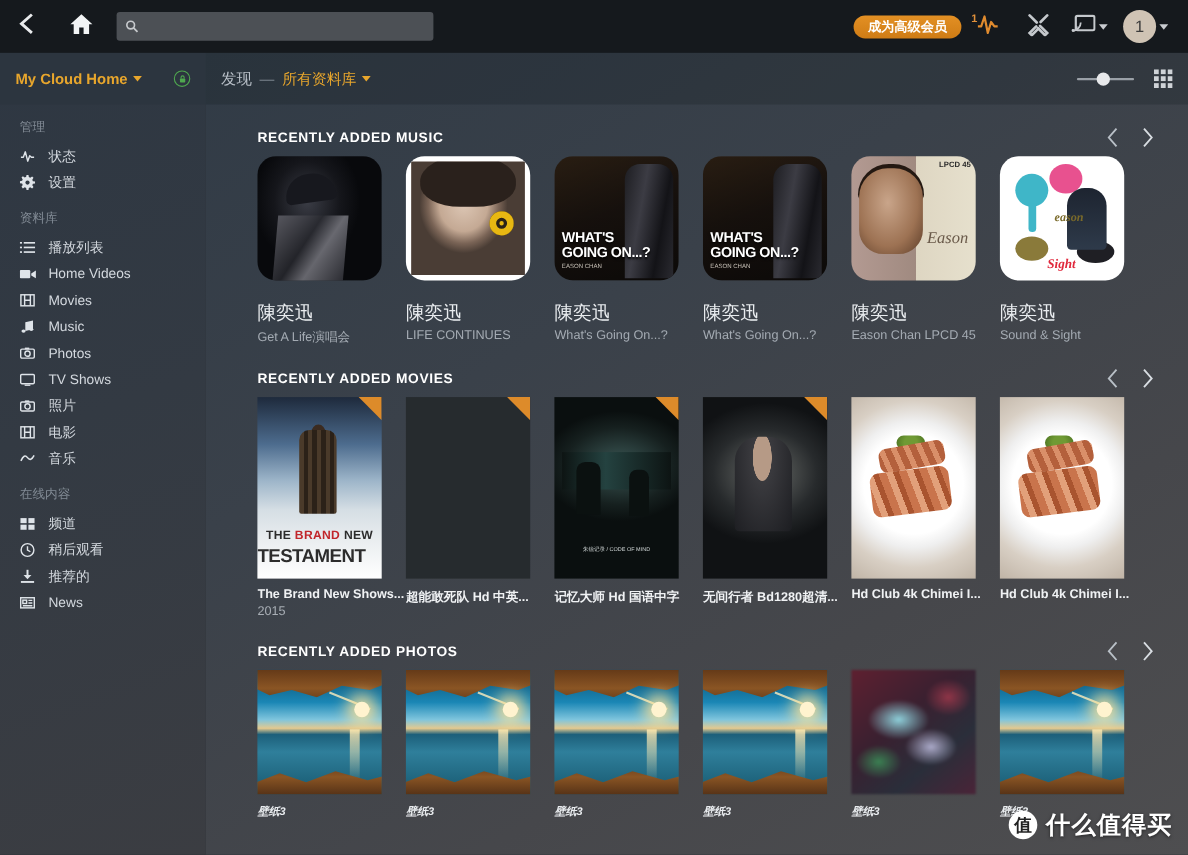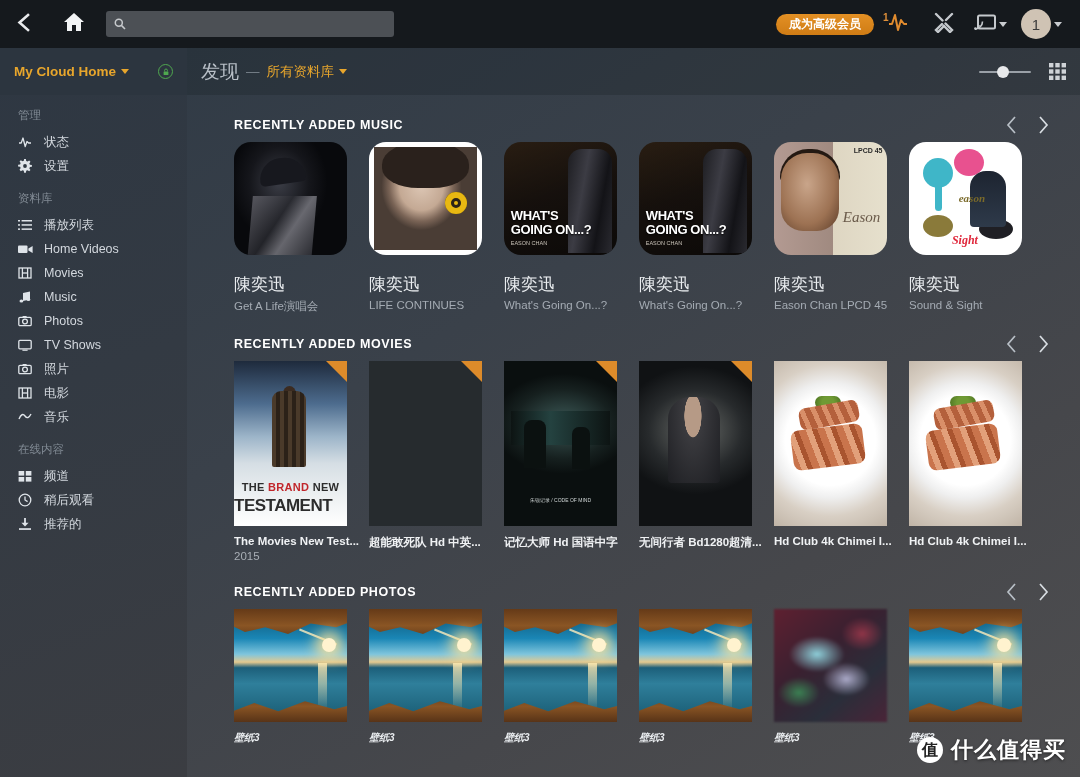--- a/index.html
+++ b/index.html
@@ -144,21 +144,21 @@
     width: 893px; height: 729px;
     background: linear-gradient(150deg, #313b46 0%, #3a414a 35%, #46474b 70%, #4e4e50 100%);
     overflow: hidden;
   }
   .crumbbar {
     height: 47px;
     display: flex; align-items: center;
     padding: 0 0 0 14px;
     background: rgba(20,26,33,0.25);
   }
-  .crumb-a { color: #b9c0c8; font-size: 19px; cursor: pointer; }
+  .crumb-a { color: #b9c0c8; font-size: 14px; cursor: pointer; }
   .crumb-dash { color: #7c858e; font-size: 13.5px; margin: 0 7px; }
   .crumb-b { color: #e8a62c; font-size: 13.5px; cursor: pointer; }
   .crumb-caret {
     width: 0; height: 0;
     border-left: 4px solid transparent;
     border-right: 4px solid transparent;
     border-top: 5px solid #e8a62c;
     margin-left: 5px;
   }
   .crumb-right {
@@ -756,20 +756,34 @@
           <svg width="14" height="14" viewBox="0 0 14 14">
             <g fill="#dfe4e9">
               <rect x="6.1" y="1" width="1.8" height="6"></rect>
               <path d="M3.4 5.8 L7 9.6 L10.6 5.8Z"></path>
               <rect x="1" y="11.2" width="12" height="1.7"></rect>
             </g>
           </svg>
         </span>
         <span class="sb-label">推荐的</span>
       </div>
+      <div class="sb-item">
+        <span class="sb-ico">
+          <svg width="14" height="14" viewBox="0 0 14 14">
+            <g fill="none" stroke="#dfe4e9" stroke-width="1.3">
+              <rect x="0.8" y="2.4" width="12.4" height="9.2"></rect>
+              <rect x="2.8" y="4.6" width="3.4" height="3"></rect>
+              <line x1="7.8" y1="4.8" x2="11.4" y2="4.8"></line>
+              <line x1="7.8" y1="7.2" x2="11.4" y2="7.2"></line>
+              <line x1="2.8" y1="9.6" x2="11.4" y2="9.6"></line>
+            </g>
+          </svg>
+        </span>
+        <span class="sb-label">News</span>
+      </div>
     </div>
 </div>
 
 <div class="main">
 
   <div class="crumbbar">
     <span class="crumb-a">发现</span>
     <span class="crumb-dash">—</span>
     <span class="crumb-b">所有资料库</span>
     <span class="crumb-caret"></span>
@@ -888,21 +902,21 @@
         </div>
         <div class="row">
           <div class="card">
             <div class="poster p-testament">
               <div class="head"></div>
               <div class="man"></div>
               <div class="t1">THE <em>BRAND</em> NEW</div>
               <div class="t2">TESTAMENT</div>
               <div class="corner-flag"></div>
             </div>
-            <div class="vtitle">The Movies New Test...</div>
+            <div class="vtitle">The Brand New Shows...</div>
             <div class="vyear">2015</div>
           </div>
           <div class="card">
             <div class="poster p-dark">
               <div class="corner-flag"></div>
             </div>
             <div class="vtitle">超能敢死队 Hd 中英...</div>
           </div>
           <div class="card">
             <div class="poster p-memory">

